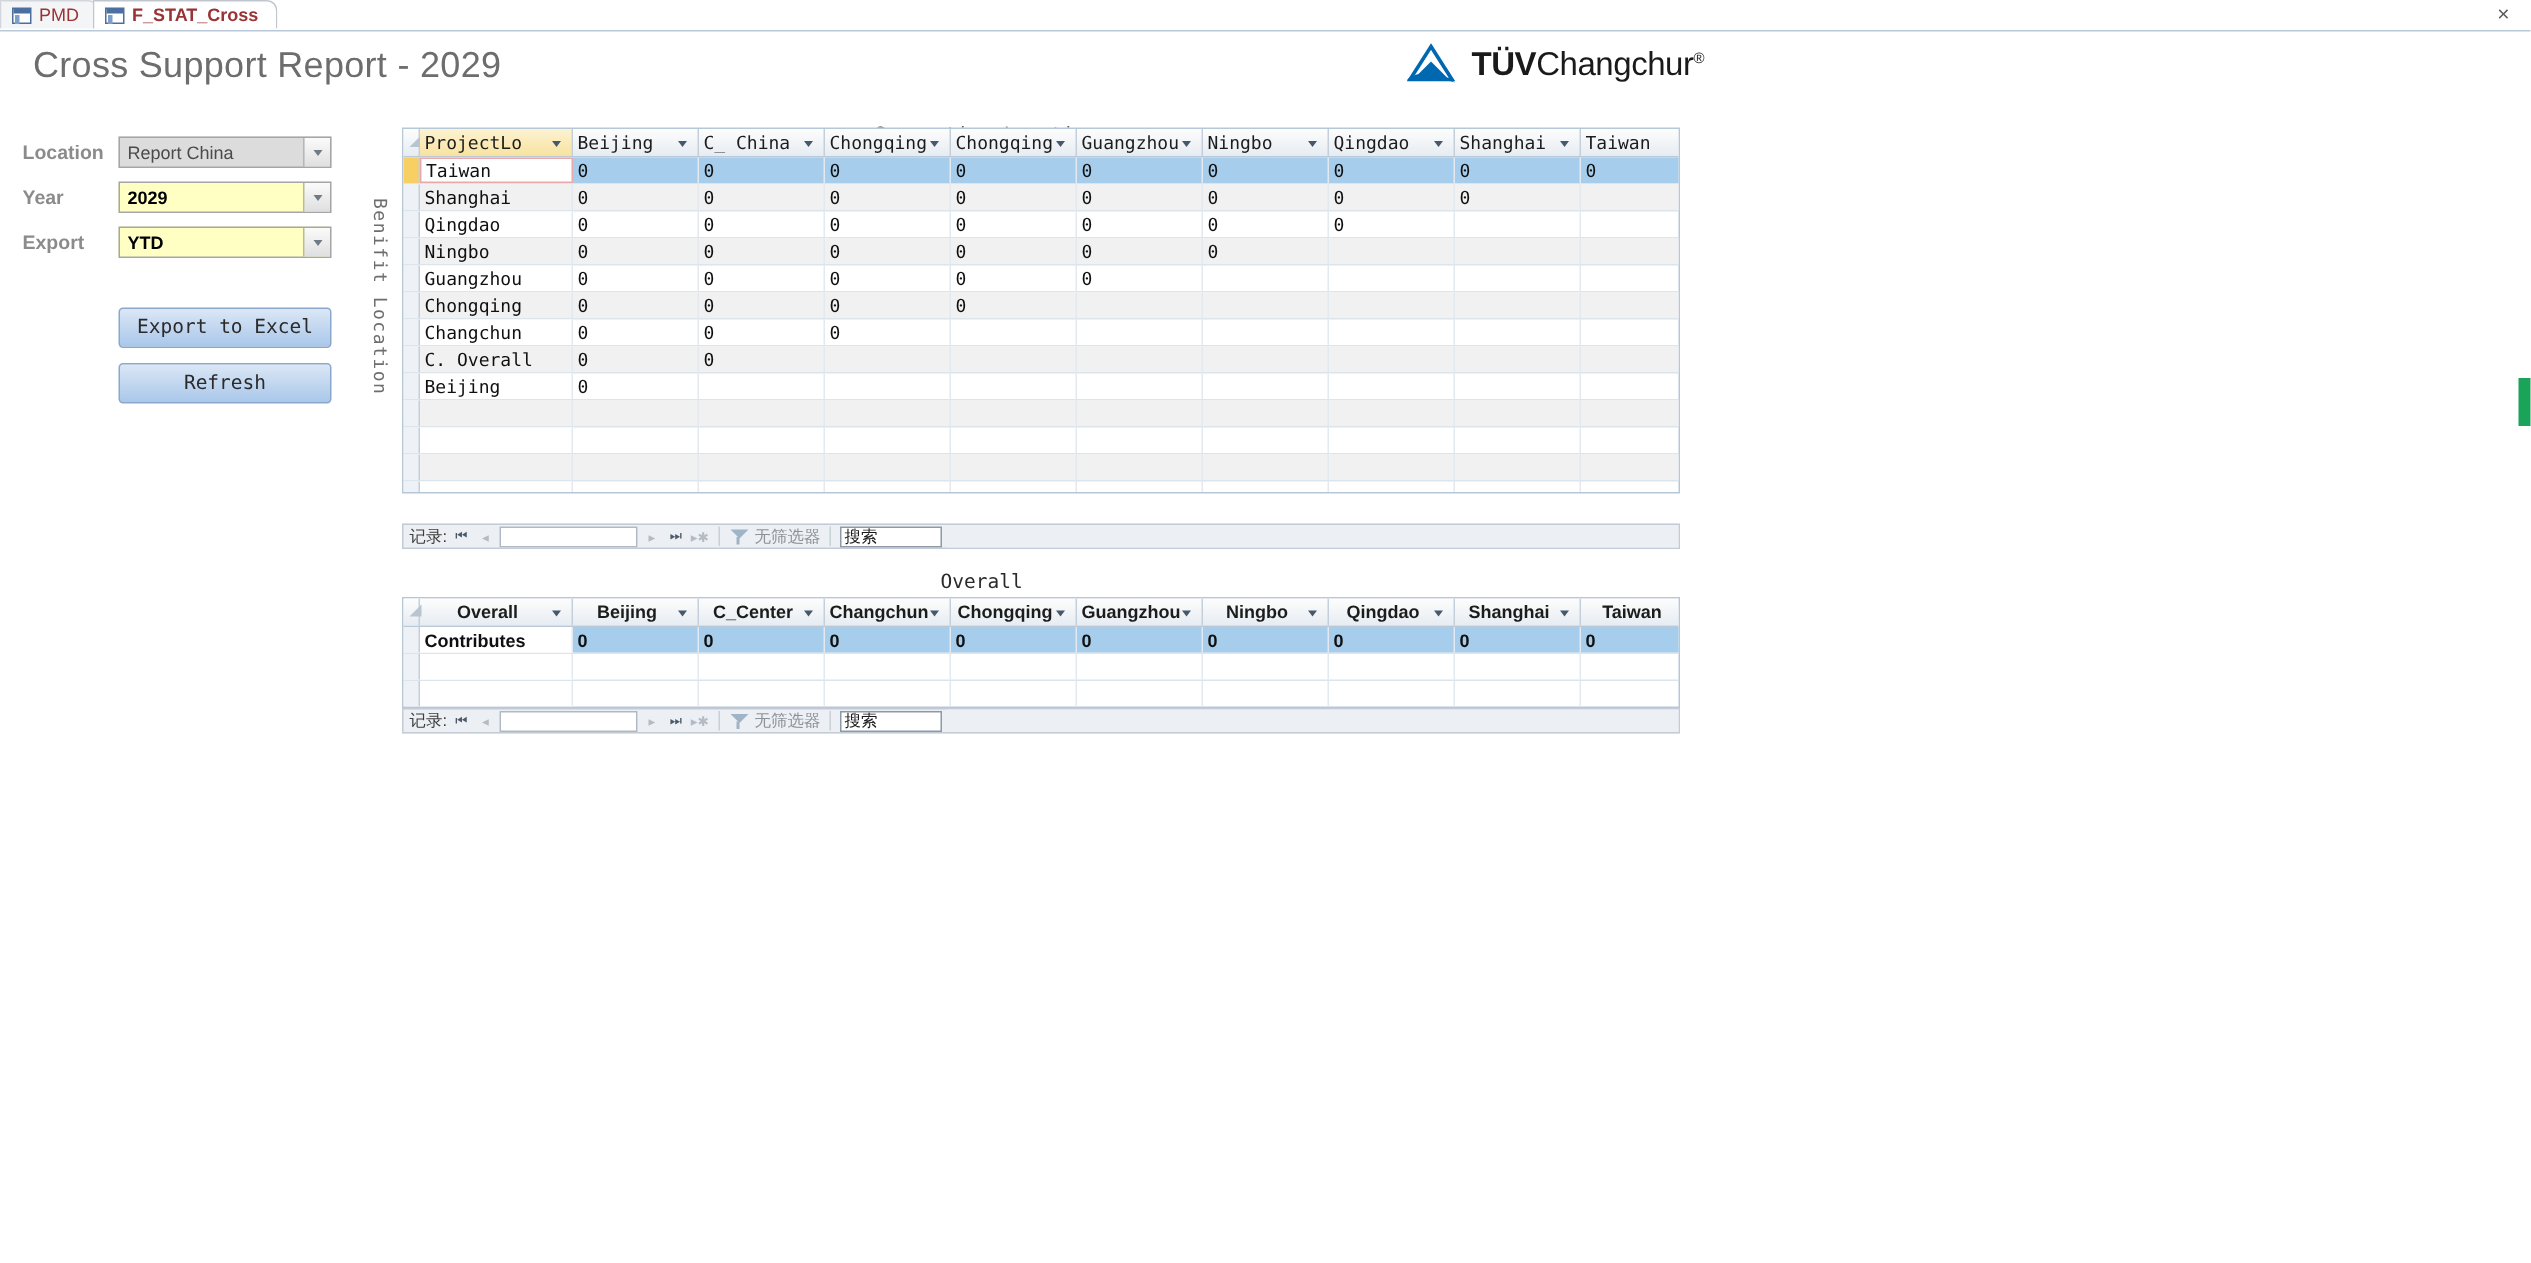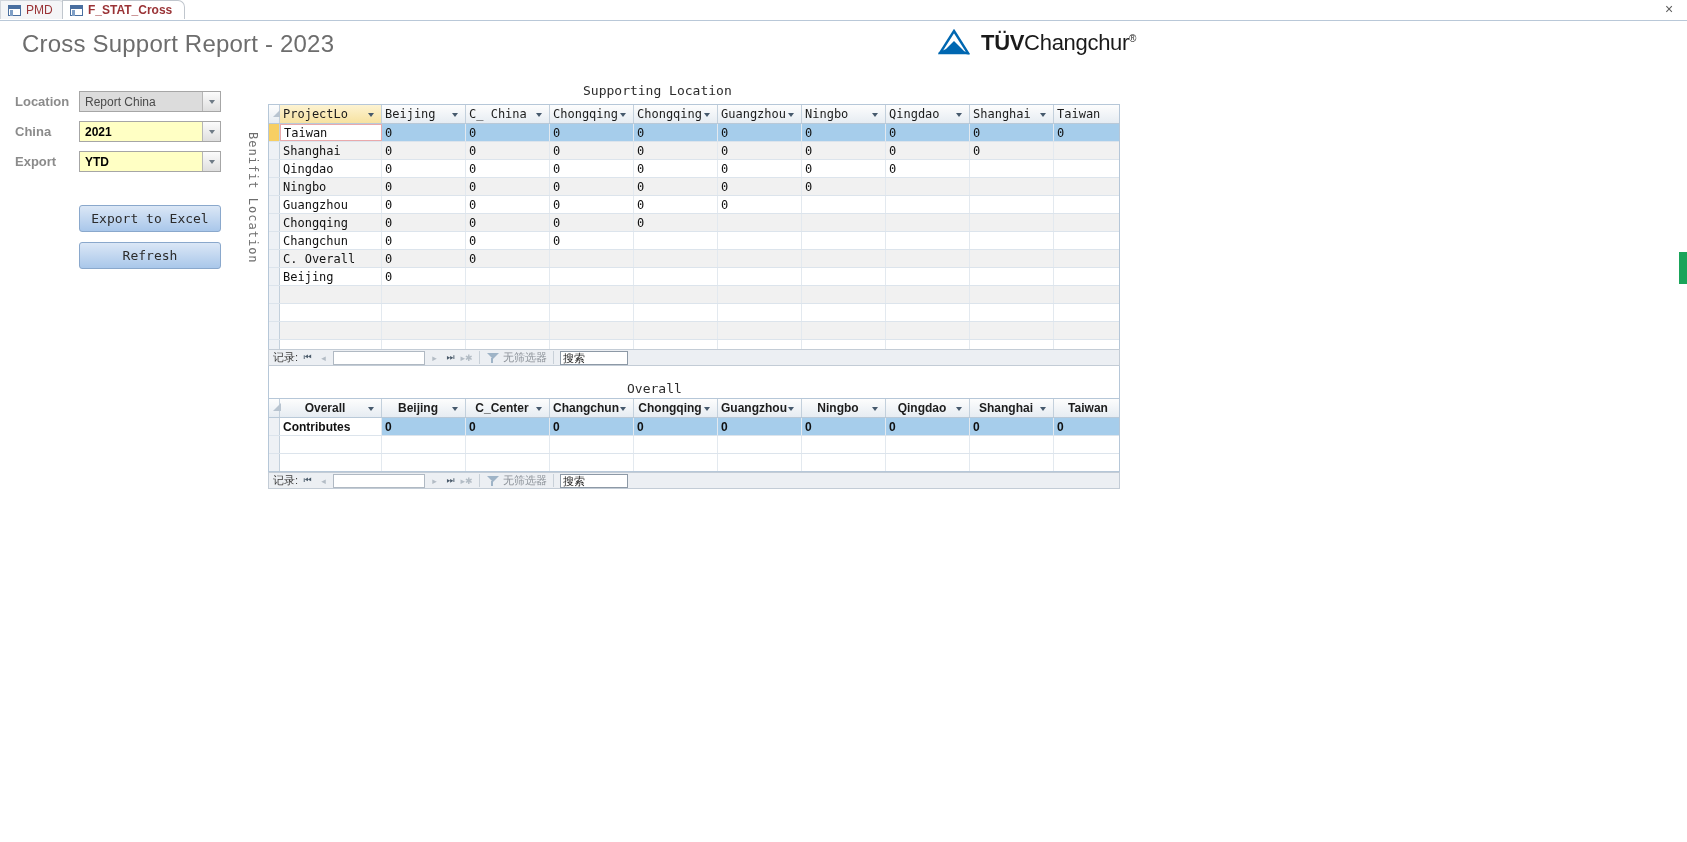--- a/index.html
+++ b/index.html
@@ -399,57 +399,57 @@
     <span class="tab-ico"></span>
     <span>PMD</span>
   </div>
   <div class="tab active" id="tab1" style="left:62px;">
     <span class="tab-ico"></span>
     <span>F_STAT_Cross</span>
   </div>
   <div class="tab-close">×</div>
 </div>
 
-<div class="report-title">Cross Support Report - 2023</div>
+<div class="report-title">Cross Support Report - 2029</div>
 
 <div class="logo">
   <svg width="38" height="30" viewBox="0 0 38 30">
     <path d="M19 3 L33 25 L5 25 Z" fill="none" stroke="#0067b1" stroke-width="2.4"></path>
     <path d="M19 13 L31 25 L7 25 Z" fill="#0067b1"></path>
     <path d="M3 25 C12 18, 26 20, 35 27 C26 24, 12 27, 3 25 Z" fill="#0067b1"></path>
   </svg>
   <div class="logo-text">
     <b>TÜV</b><span>Changchur</span><span class="reg">®</span>
   </div>
 </div>
 
 <div class="form-label" style="left:15px; top:94px;">Location</div>
 <div class="combo disabled" style="left:79px; top:91px; width:142px;">
   <span class="val">Report China</span>
   <span class="arrow"></span>
 </div>
 
-<div class="form-label" style="left:15px; top:124px;">China</div>
+<div class="form-label" style="left:15px; top:124px;">Year</div>
 <div class="combo yellow" style="left:79px; top:121px; width:142px;">
-  <span class="val">2021</span>
+  <span class="val">2029</span>
   <span class="arrow"></span>
 </div>
 
 <div class="form-label" style="left:15px; top:154px;">Export</div>
 <div class="combo yellow" style="left:79px; top:151px; width:142px;">
   <span class="val">YTD</span>
   <span class="arrow"></span>
 </div>
 
 <div class="btn" style="left:79px; top:205px; width:142px;">Export to Excel</div>
 <div class="btn" style="left:79px; top:242px; width:142px;">Refresh</div>
 
 <div class="sheet-title" style="left:583px; top:83px;">Supporting Location</div>
 <div class="vlabel" style="left:246px; top:132px;">Benifit Location</div>
-<div class="grid" id="sheet1" style="left:268px; top:104px; width:852px; height:296px;">
+<div class="grid" id="sheet1" style="left:268px; top:85px; width:852px; height:244px;">
     <div class="hrow">
       <div class="corner" style="width: 11px;"></div>
       <div class="hcell keycol" style="width: 102px;">
         <span class="ht">ProjectLo</span>
         <span class="hdd"></span>
       </div>
       <div class="hcell" style="width: 84px;">
         <span class="ht">Beijing</span>
         <span class="hdd"></span>
       </div>

